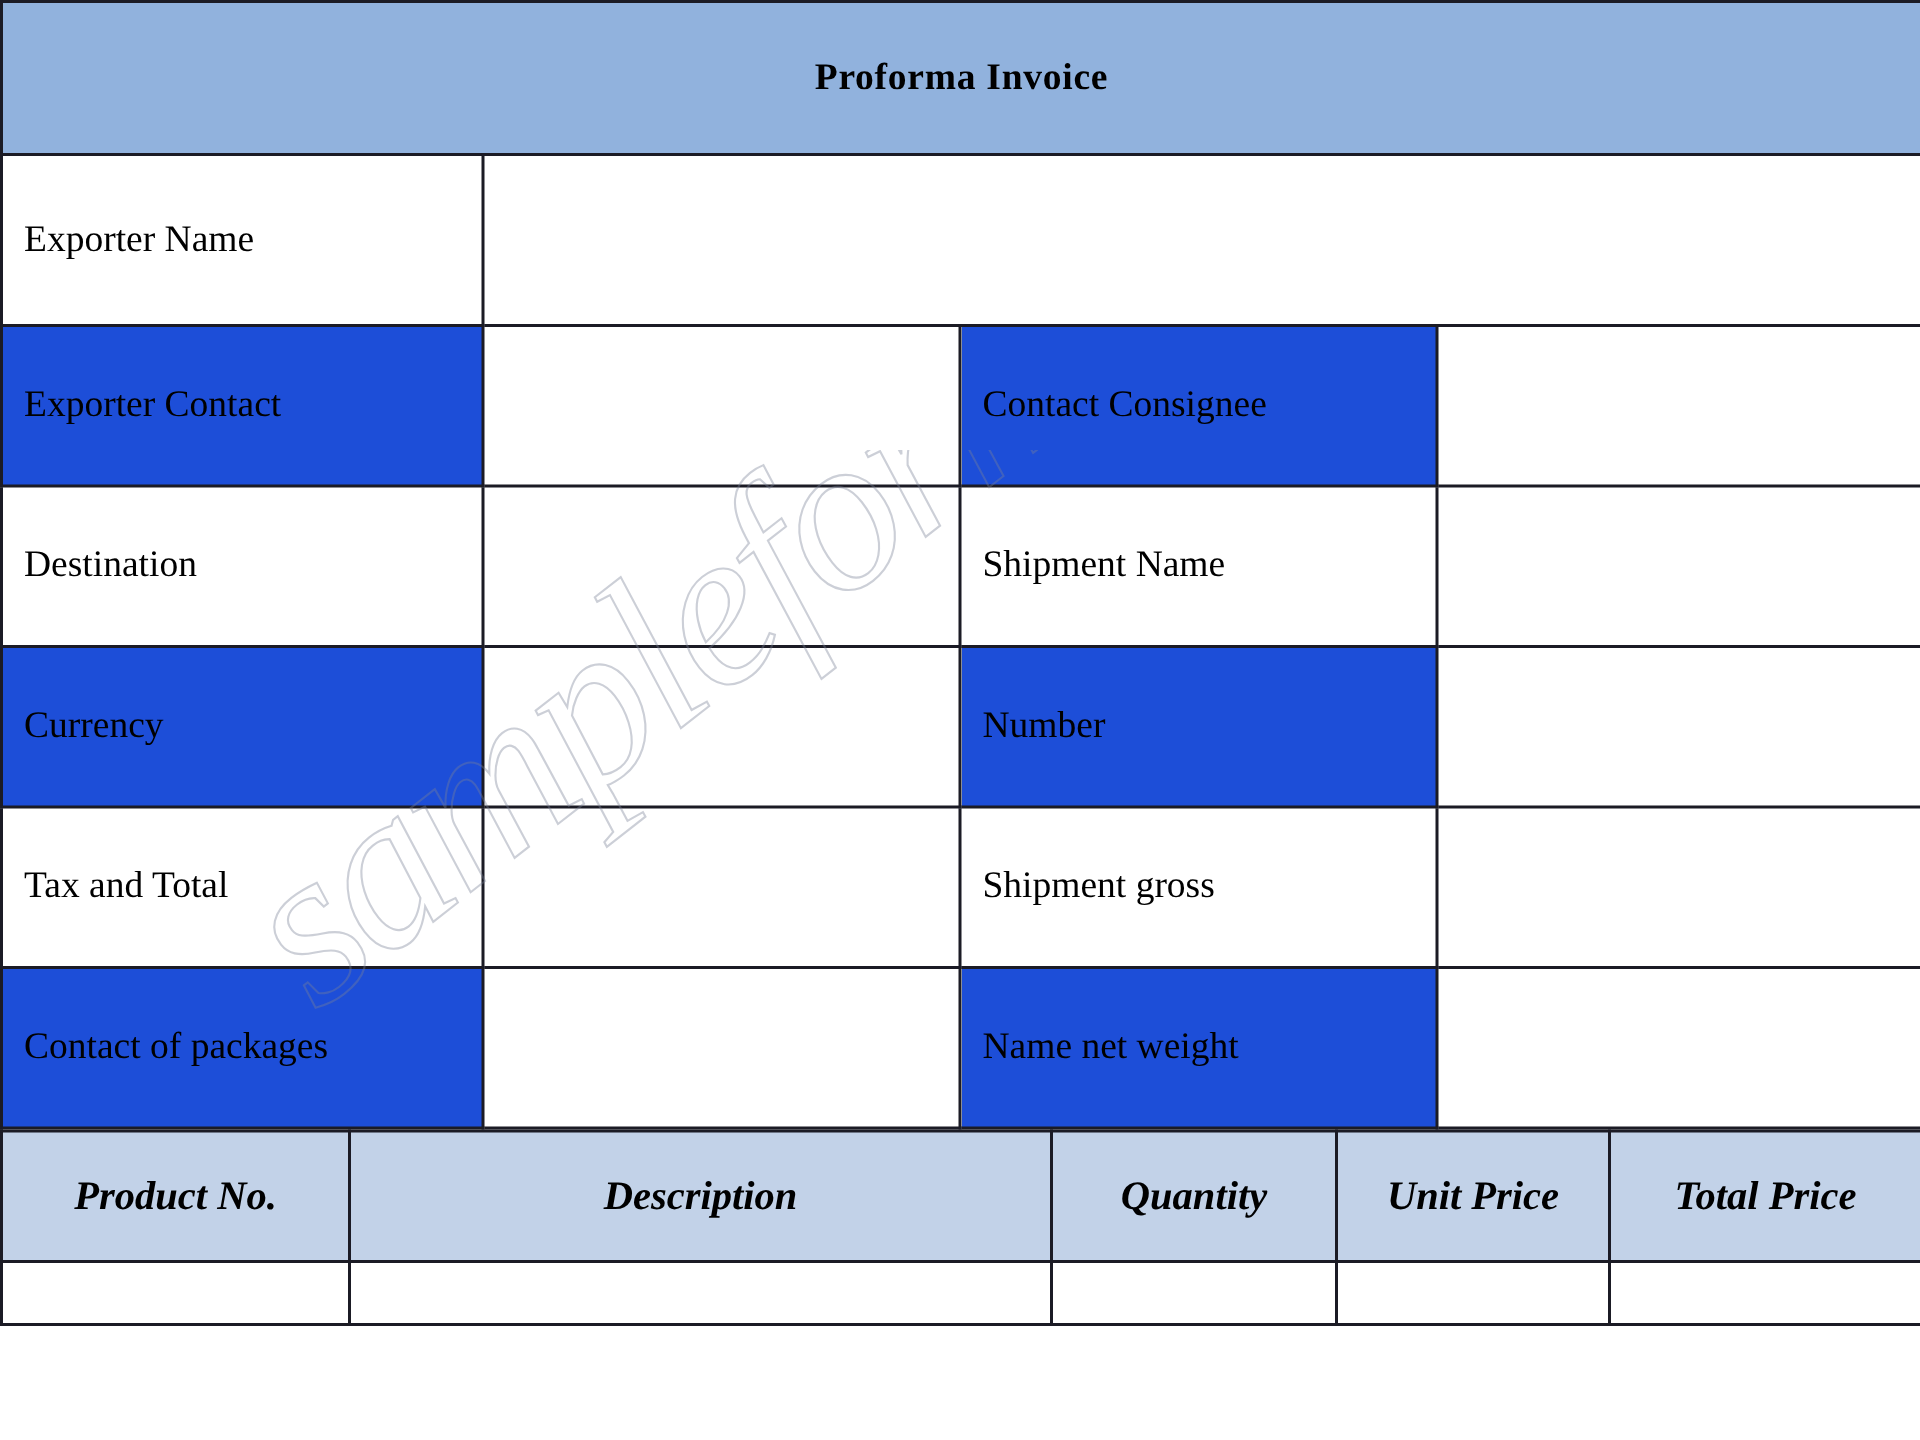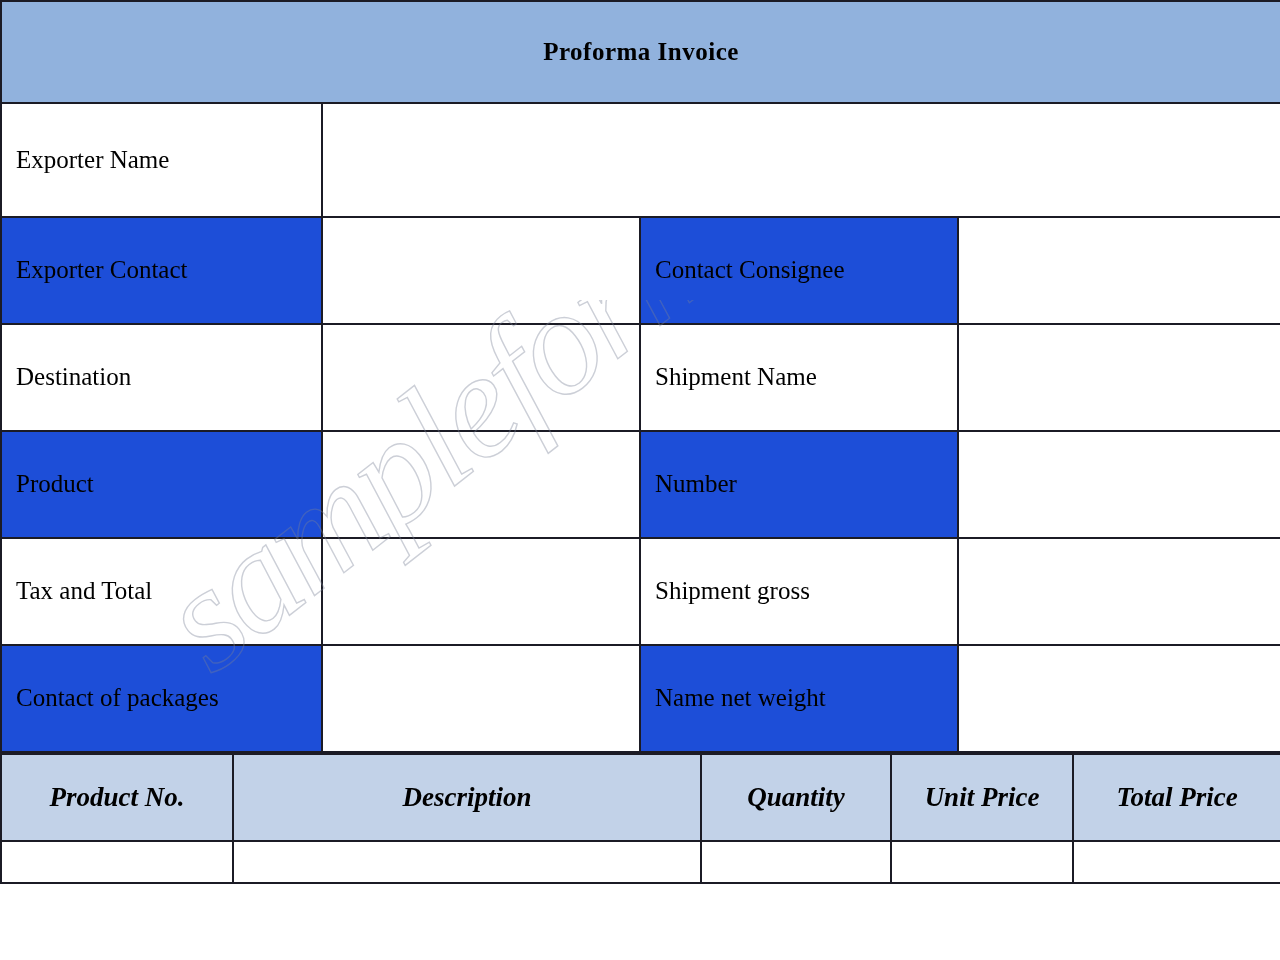--- a/index.html
+++ b/index.html
@@ -149,21 +149,21 @@
       </tr>
 
       <tr class="row-std">
         <td class="plain label-cell">Destination</td>
         <td class="plain value-cell"></td>
         <td class="plain label-cell">Shipment Name</td>
         <td class="plain value-cell"></td>
       </tr>
 
       <tr class="row-std">
-        <td class="shaded label-cell">Product</td>
+        <td class="shaded label-cell">Currency</td>
         <td class="plain value-cell"></td>
         <td class="shaded label-cell">Number</td>
         <td class="plain value-cell"></td>
       </tr>
 
       <tr class="row-std">
         <td class="plain label-cell">Tax and Total</td>
         <td class="plain value-cell"></td>
         <td class="plain label-cell">Shipment gross</td>
         <td class="plain value-cell"></td>

